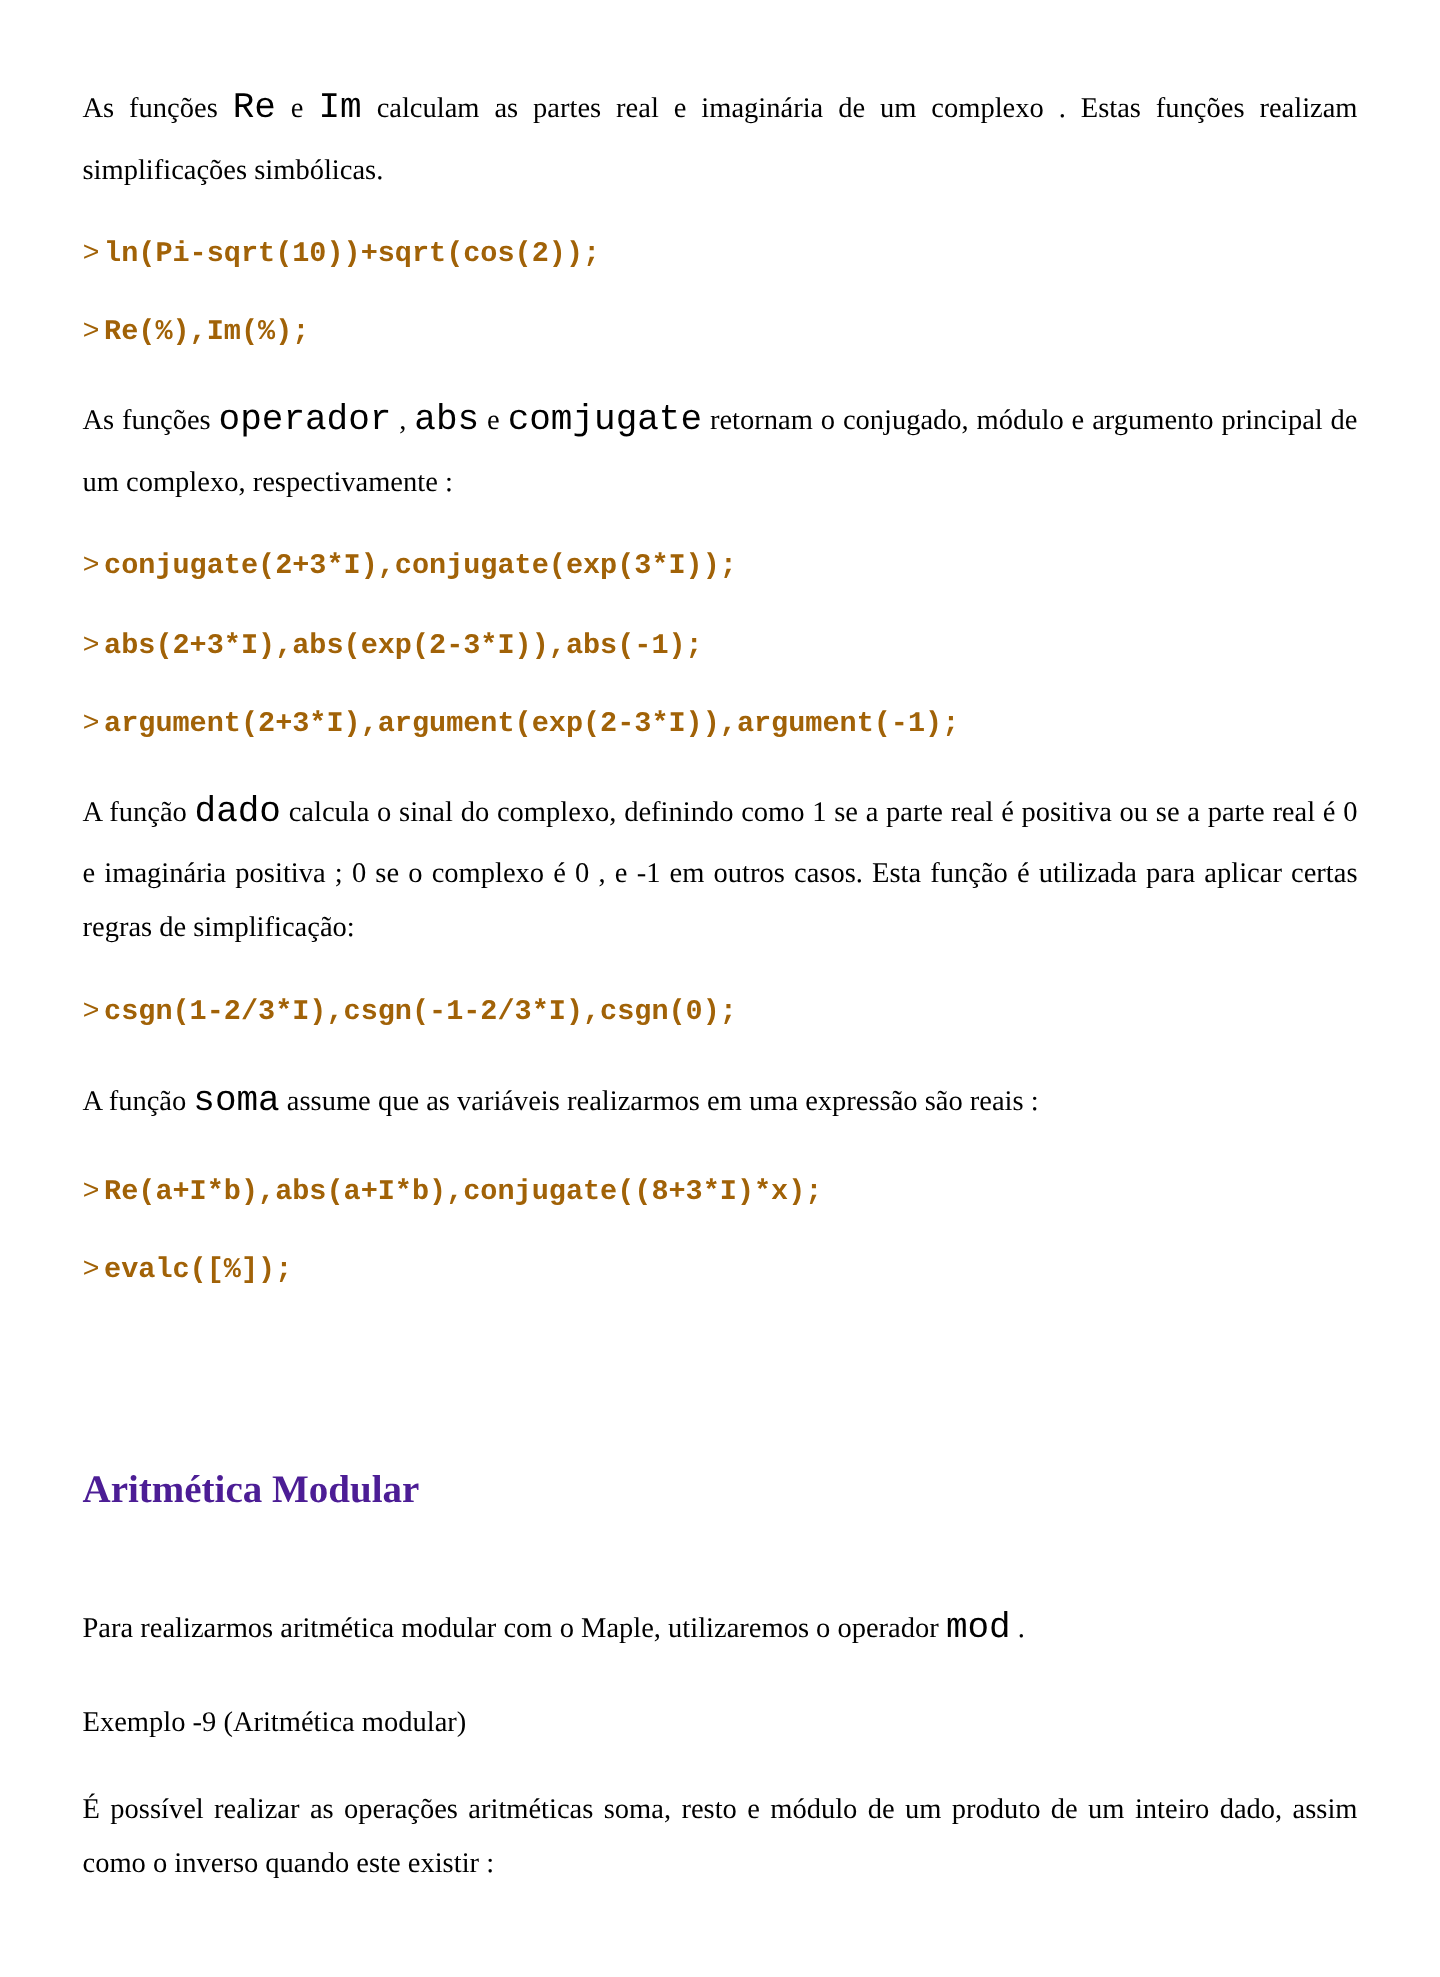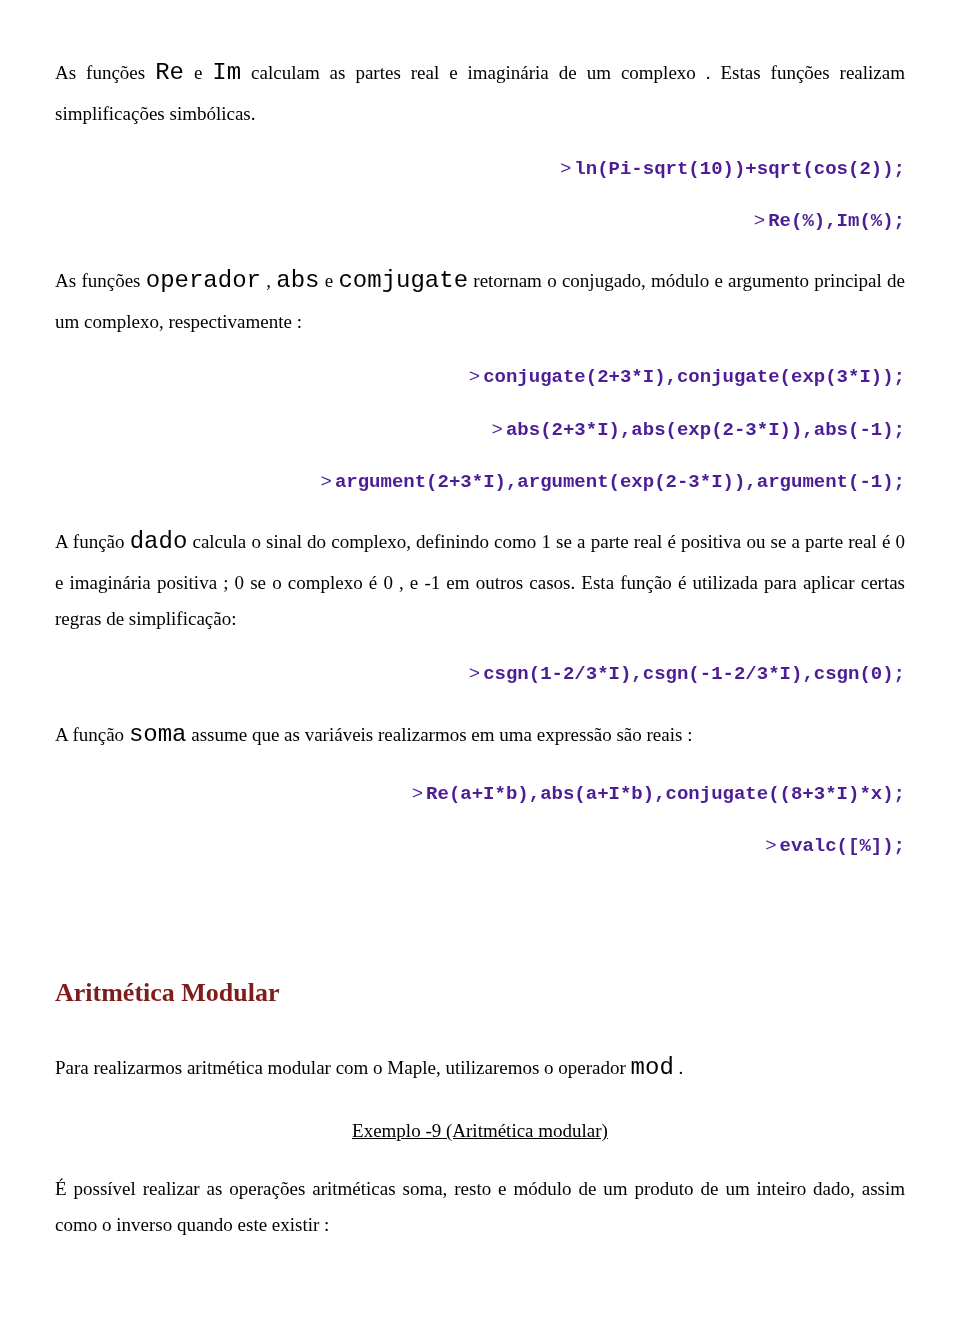--- a/index.html
+++ b/index.html
@@ -19,31 +19,30 @@
     line-height: 1.9;
   }
   .code-fn {
     font-family: 'Courier New', Courier, monospace;
     font-size: 24px;
   }
   .maple-input {
     font-family: 'Courier New', Courier, monospace;
     font-size: 19px;
     font-weight: bold;
-    color: #4c1d95;
+    color: #a16207;
     margin: 12px 0 22px 0;
     display: block;
-    text-align: right;
   }
   .section-heading {
     font-family: 'Times New Roman', Times, serif;
     font-size: 26px;
     font-weight: bold;
-    color: #7f1d1d;
-    margin: 110px 0 32px 0;
+    color: #4c1d95;
+    margin: 110px 0 50px 0;
   }
   .prompt {
     font-weight: normal;
     margin-right: 3px;
   }
 </style>
 </head>
 <body>
 
 <p class="paragraph">
@@ -93,15 +92,15 @@
 <div class="maple-input">
   <span class="prompt">&gt;</span><span>evalc([%]);</span>
 </div>
 
 <h2 class="section-heading">Aritmética Modular</h2>
 
 <p class="paragraph">
   <span>Para realizarmos aritmética modular com o Maple, utilizaremos o operador </span><span class="code-fn">mod</span><span> .</span>
 </p>
 
-<p class="paragraph" style="text-align:center;text-decoration:underline;">Exemplo -9 (Aritmética modular)</p>
+<p class="paragraph" style="text-align:left;">Exemplo -9 (Aritmética modular)</p>
 
 <p class="paragraph">É possível realizar as operações aritméticas soma, resto e módulo de um produto de um inteiro dado, assim como o inverso quando este existir :</p>
 
 </body></html>

